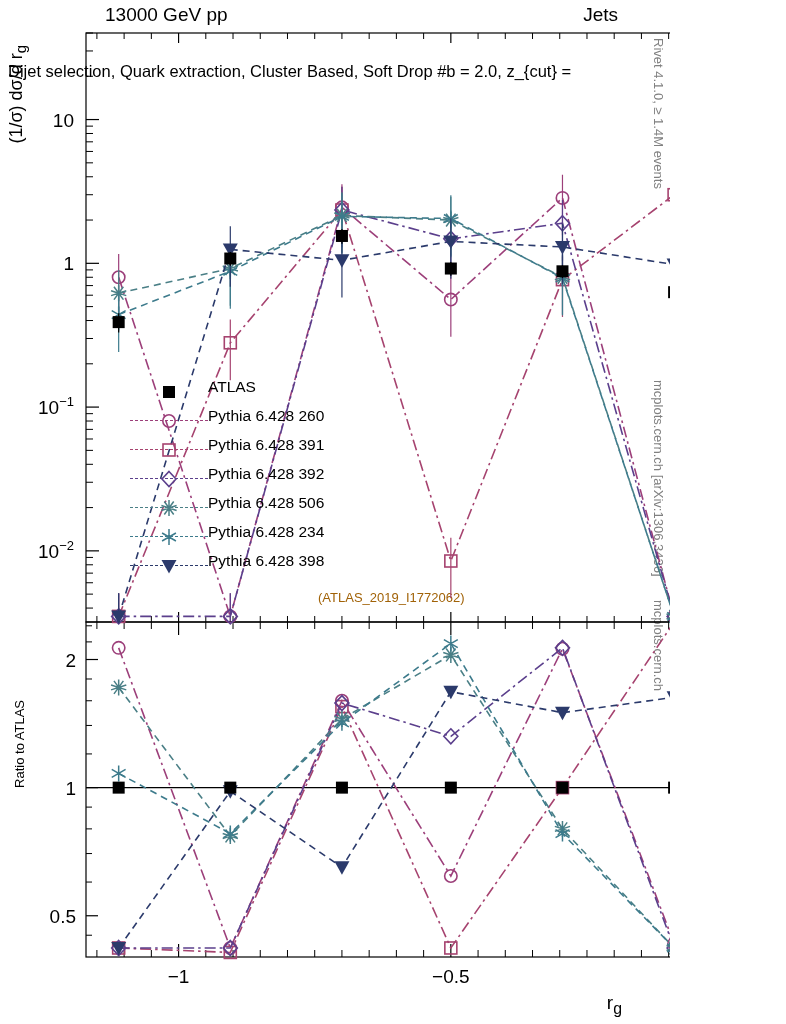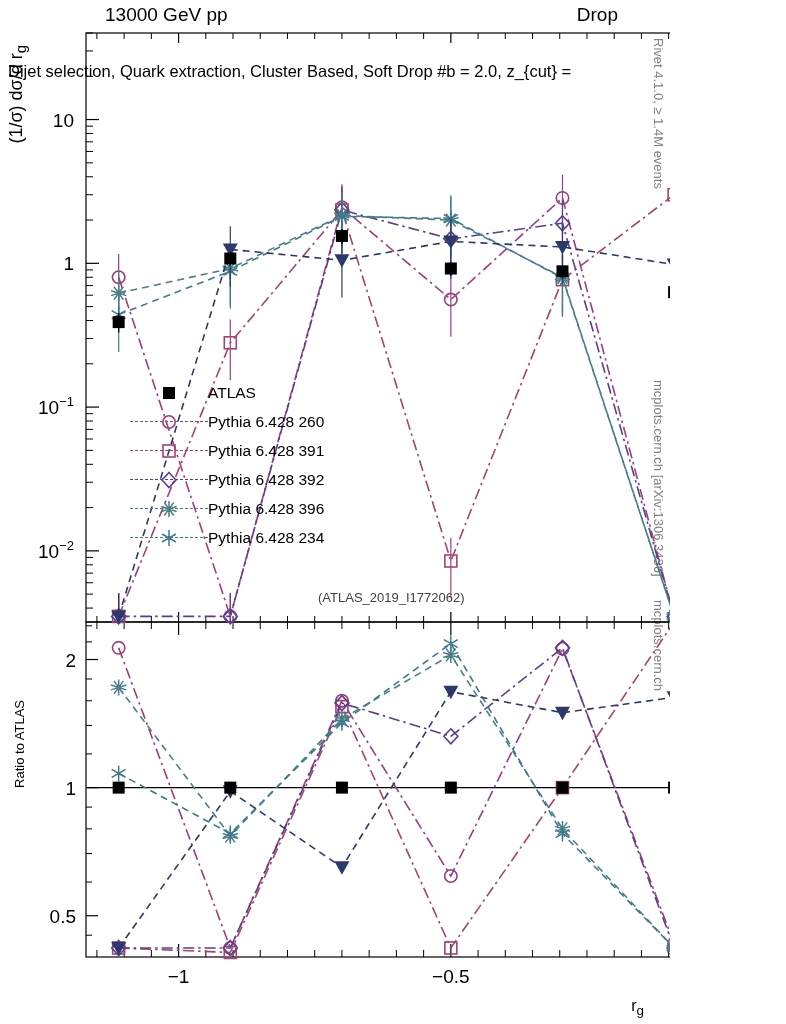--- a/index.html
+++ b/index.html
@@ -16,39 +16,39 @@
      writing-mode:vertical-rl;text-orientation:mixed;white-space:nowrap;}
   #rl1{top:38px;}
   #rl2{top:380px;}
   #rl3{top:600px;}
 
   #ylab-main{position:absolute;left:6px;top:45px;font-size:18px;
      writing-mode:vertical-rl;transform:rotate(180deg);white-space:nowrap;}
   #ylab-ratio{position:absolute;left:12px;top:700px;font-size:13px;
      writing-mode:vertical-rl;transform:rotate(180deg);white-space:nowrap;}
 
-  #xlab{position:absolute;right:26px;bottom:6px;font-size:16px;}
-
-  .watermark{position:absolute;left:318px;top:590px;color:#404040;font-size:13px;}
+  #xlab{position:absolute;right:48px;bottom:6px;font-size:19px;}
+
+  .watermark{position:absolute;left:318px;top:590px;color:#a16207;font-size:13px;}
 
   
   #legend{position:absolute;left:130px;top:378px;width:250px;}
-  .lgrow{height:29px;display:flex;align-items:center;}
+  .lgrow{height:29px;display:flex;align-items:flex-start;}
   .lgsym{width:78px;height:28px;position:relative;}
   .lgtxt{font-size:15.5px;}
   .lgline{position:absolute;left:0;top:13px;width:78px;height:0;border-top-width:1.6px;}
   svg{overflow:visible;}
 </style>
 </head>
 <body>
 
 <div id="root">
 
   <div class="hdr" id="hdr-left">13000 GeV pp</div>
-  <div class="hdr" id="hdr-right">Drop</div>
+  <div class="hdr" id="hdr-right">Jets</div>
 
   <div id="title">Dijet selection, Quark extraction, Cluster Based, Soft Drop #b = 2.0, z_{cut} =</div>
 
   <div class="rightlabel" id="rl1">Rivet 4.1.0, ≥ 1.4M events</div>
   <div class="rightlabel" id="rl2">mcplots.cern.ch [arXiv:1306.3436]</div>
   <div class="rightlabel" id="rl3">mcplots.cern.ch</div>
 
   <div id="ylab-main">
     (1/σ) dσ/d r<sub>g</sub>
   </div>
@@ -470,28 +470,39 @@
       </div>
       <div class="lgrow">
         <div class="lgsym">
           <div class="lgline" style="border-top-color: rgb(74, 127, 134); border-top-style: dashed;"></div>
           <svg width="20" height="20" style="position:absolute;left:29px;top:4px;">
             <g>
               <path d="M10,10 L10,2 L10,18 M10,10 L17.60845213036123,7.52786404500042 L2.3915478696387718,12.47213595499958 M10,10 L14.702282018339785,16.47213595499958 L5.297717981660214,3.5278640450004213 M10,10 L5.297717981660216,16.47213595499958 L14.702282018339783,3.5278640450004195 M10,10 L2.391547869638771,7.527864045000422 L17.60845213036123,12.472135954999578 " fill="none" stroke="#4a7f86" stroke-width="1.5"></path>
             </g>
           </svg>
         </div>
-        <div class="lgtxt">Pythia 6.428 396</div>
+        <div class="lgtxt">Pythia 6.428 506</div>
       </div>
       <div class="lgrow">
         <div class="lgsym">
           <div class="lgline" style="border-top-color: rgb(61, 123, 140); border-top-style: dashed;"></div>
           <svg width="20" height="20" style="position:absolute;left:29px;top:4px;">
             <g>
               <path d="M10,10 L10,2 L10,18 M10,10 L16.928203230275507,6 L3.071796769724492,14.000000000000004 M10,10 L16.92820323027551,13.999999999999998 L3.0717967697244895,6.000000000000002 M10,10 L10,18 L9.999999999999998,2 M10,10 L3.071796769724492,14.000000000000004 L16.928203230275507,5.9999999999999964 M10,10 L3.0717967697244912,5.999999999999999 L16.928203230275507,14 " fill="none" stroke="#3d7b8c" stroke-width="1.5"></path>
             </g>
           </svg>
         </div>
         <div class="lgtxt">Pythia 6.428 234</div>
       </div>
+      <div class="lgrow">
+        <div class="lgsym">
+          <div class="lgline" style="border-top-color: rgb(43, 58, 107); border-top-style: dashed;"></div>
+          <svg width="20" height="20" style="position:absolute;left:29px;top:4px;">
+            <g>
+              <polygon points="2.5,4 17.5,4 10,17.5" fill="#2b3a6b"></polygon>
+            </g>
+          </svg>
+        </div>
+        <div class="lgtxt">Pythia 6.428 398</div>
+      </div>
     </div>
 
 </div>
 
 </body></html>

